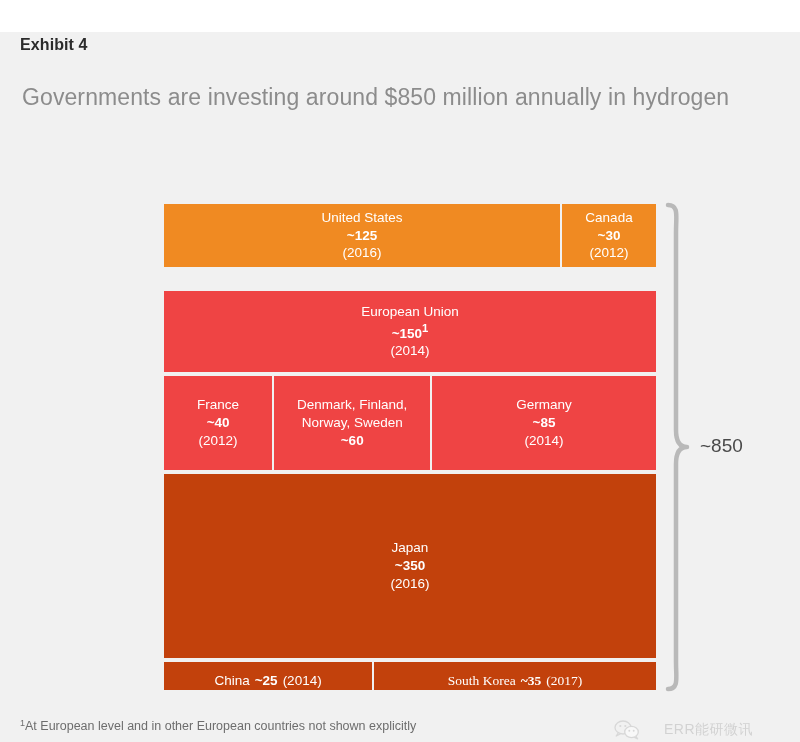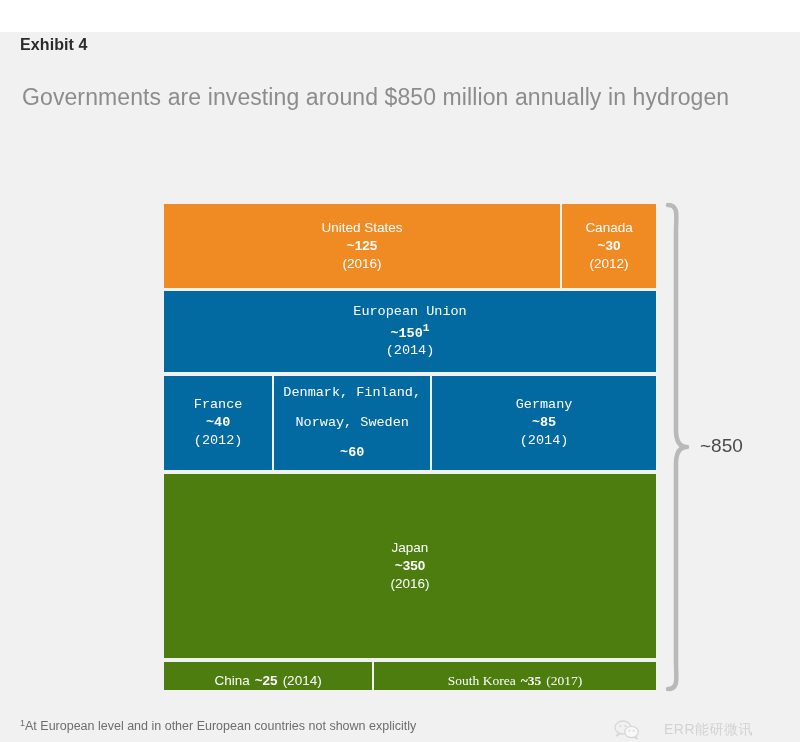--- a/index.html
+++ b/index.html
@@ -95,22 +95,22 @@
   .cell.inline {
     flex-direction: row;
     gap: 5px;
     font-size: 13.5px;
     align-items: flex-end;
   }
   .cell.inline .cvalue { font-weight: bold; }
 
   
   .c-orange { background: #f08a22; }
-  .c-teal   { background: #0369a1; font-family: Liberation Mono, monospace; }
-  .c-gray   { background: #4d7c0f; }
+  .c-teal   { background: #ef4444; }
+  .c-gray   { background: #c2410c; }
 
   
   .row-label {
     position: absolute;
     right: 0;
     width: 140px;
     text-align: right;
     font-size: 13.5px;
     color: #4a4a4a;
     white-space: nowrap;
@@ -181,21 +181,21 @@
 <body>
 
 <div id="page">
 
   <div class="exhibit-label">Exhibit 4</div>
   <div class="headline">Governments are investing around $850 million annually in hydrogen</div>
 
 
   <div id="chart">
 
-    <div class="band" style="top:0px; height:84px;justify-content:flex-end;">
+    <div class="band" style="top:0px; height:63px;">
       <div class="cell c-orange" style="width:80.5%;">
         <span class="cname">United States</span>
         <span class="cvalue">~125</span>
         <span class="cyear">(2016)</span>
       </div>
       <div class="cell c-orange sep-l" style="width:19.5%;">
         <span class="cname">Canada</span>
         <span class="cvalue">~30</span>
         <span class="cyear">(2012)</span>
       </div>
@@ -208,21 +208,21 @@
         <span class="cyear">(2014)</span>
       </div>
     </div>
 
     <div class="band" style="top:170px; height:96px;">
       <div class="cell c-teal" style="width:22%;">
         <span class="cname">France</span>
         <span class="cvalue">~40</span>
         <span class="cyear">(2012)</span>
       </div>
-      <div class="cell c-teal sep-l" style="width:32.1%;gap:12px;">
+      <div class="cell c-teal sep-l" style="width:32.1%;">
         <span class="cname">Denmark, Finland,</span>
         <span class="cname">Norway, Sweden</span>
         <span class="cvalue">~60</span>
       </div>
       <div class="cell c-teal sep-l" style="width:45.9%;">
         <span class="cname">Germany</span>
         <span class="cvalue">~85</span>
         <span class="cyear">(2014)</span>
       </div>
     </div>

